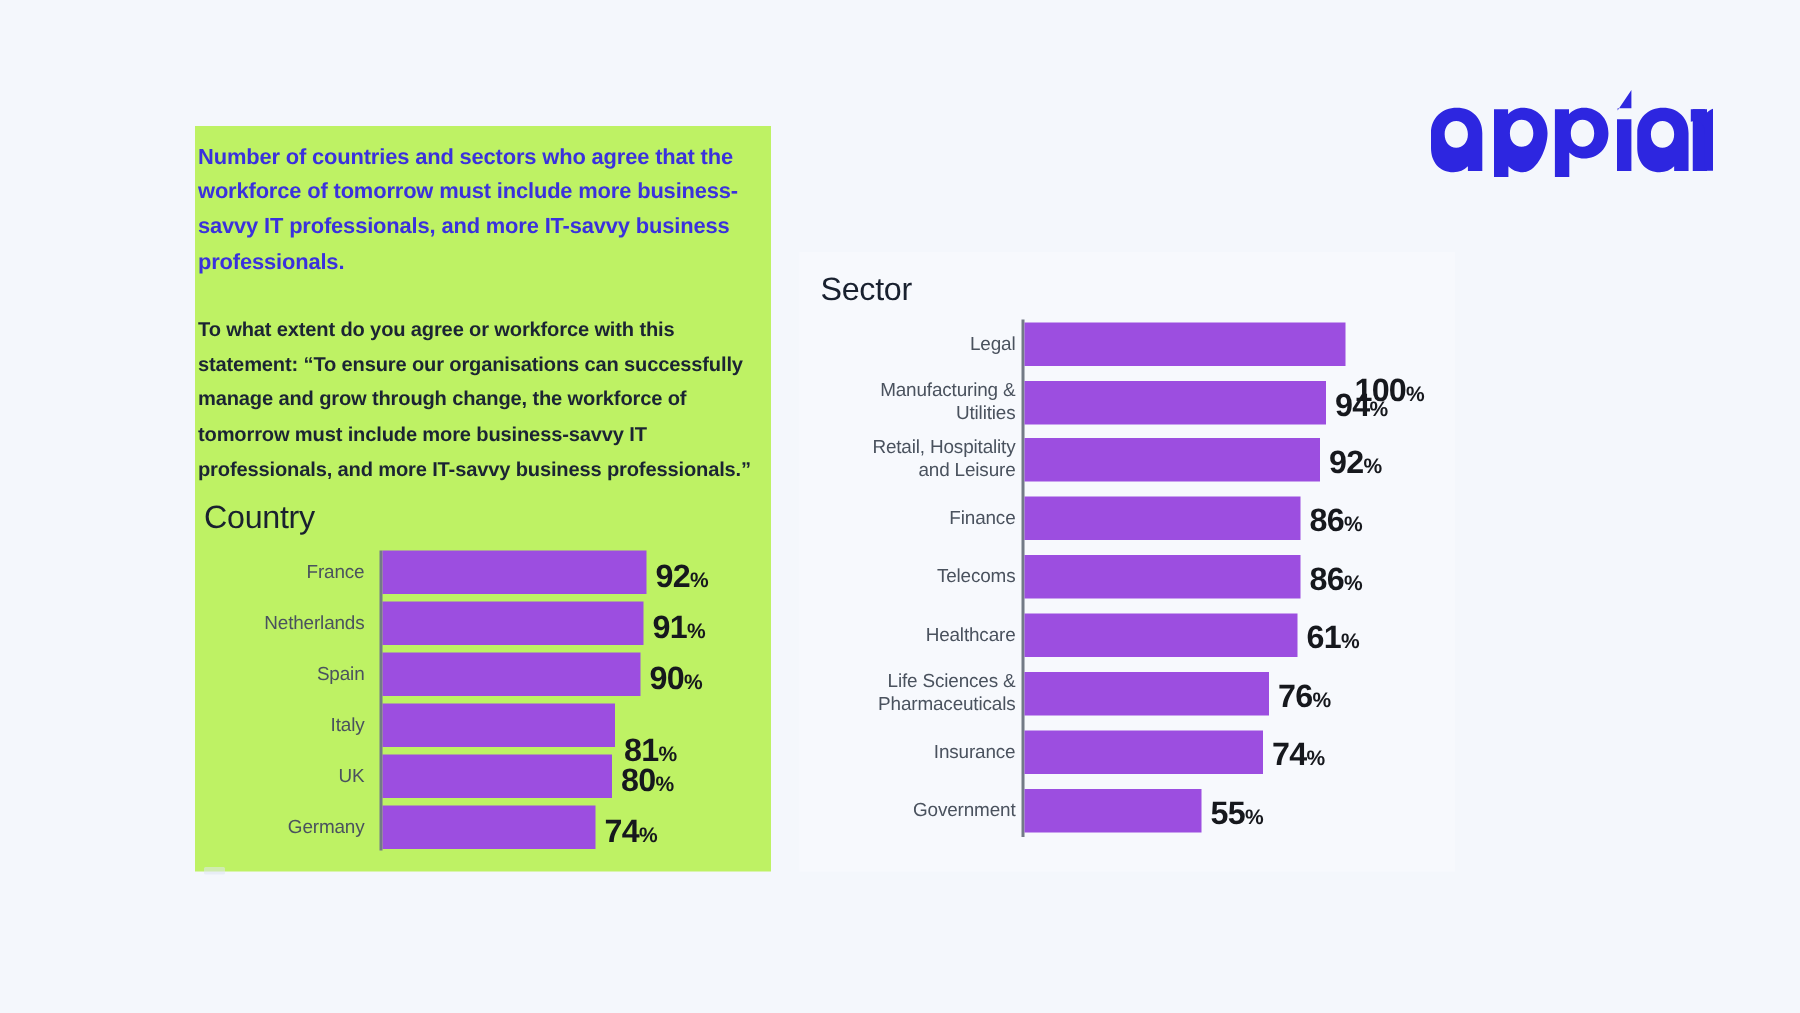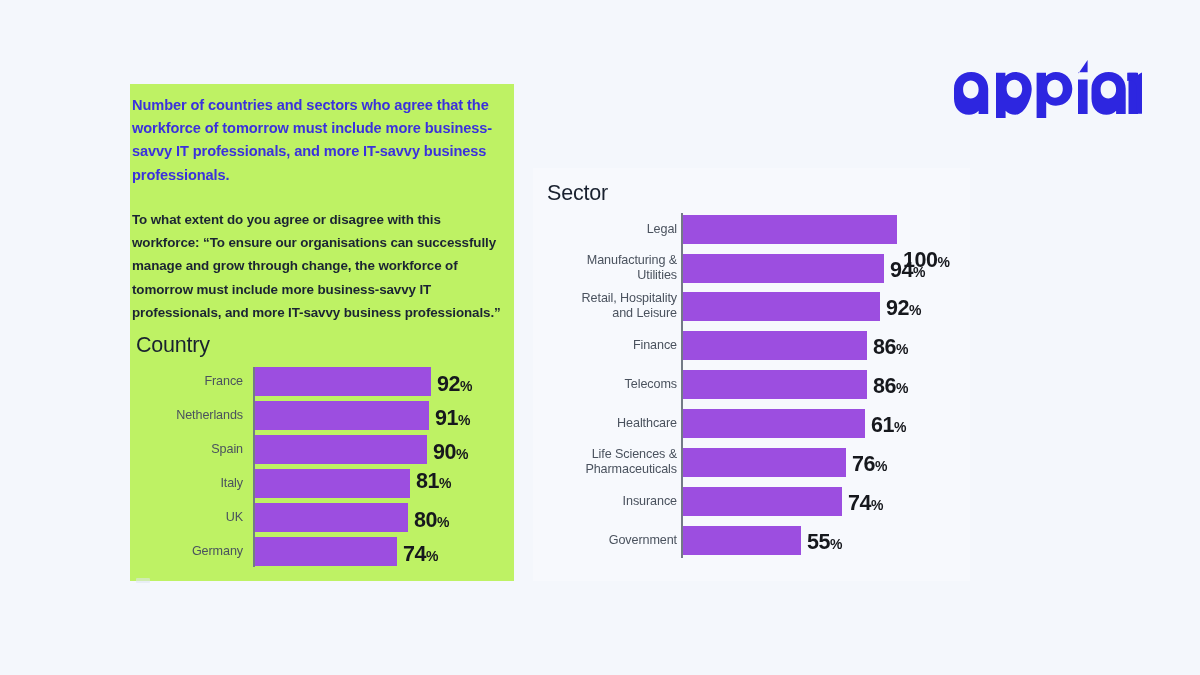--- a/index.html
+++ b/index.html
@@ -170,21 +170,21 @@
     <g fill="#2d26e0">
       <path d="M176.2 16.8h9.4v3.9c2.1-3 5.4-4.8 9.6-4.8v41.9h-9.6V33c0-5.4-2.5-8.4-6.6-8.4-1 0-2 .2-2.8.5z" transform="translate(-1,0)"></path>
     </g>
   </svg>
 </div>
 
 <div class="card-left">
 
   <div class="headline">Number of countries and sectors who agree that the workforce of tomorrow must include more business-savvy IT professionals, and more IT-savvy business professionals.</div>
 
-  <div class="subtext">To what extent do you agree or disagree with this workforce: “To ensure our organisations can successfully manage and grow through change, the workforce of tomorrow must include more business-savvy IT professionals, and more IT-savvy business professionals.”</div>
+  <div class="subtext">To what extent do you agree or workforce with this statement: “To ensure our organisations can successfully manage and grow through change, the workforce of tomorrow must include more business-savvy IT professionals, and more IT-savvy business professionals.”</div>
 
   <div class="chart-title country">Country</div>
 
   <div class="plot country">
     <div class="axis"></div>
 
     <div class="row" style="top:0px;height:29px;">
       <div class="cat-label" style="top:7px;">France</div>
       <div class="bar" style="width:176px;top:0px;"></div>
       <div class="val" style="left:307px;top:7px;">
@@ -204,21 +204,21 @@
       <div class="cat-label" style="top:7px;">Spain</div>
       <div class="bar" style="width:172px;top:0px;"></div>
       <div class="val" style="left:303px;top:7px;">
         <span class="num">90</span><span class="pct">%</span>
       </div>
     </div>
 
     <div class="row" style="top:102px;height:29px;">
       <div class="cat-label" style="top:7px;">Italy</div>
       <div class="bar" style="width:155px;top:0px;"></div>
-      <div class="val" style="left:286px;top:2px;">
+      <div class="val" style="left:286px;top:21px;">
         <span class="num">81</span><span class="pct">%</span>
       </div>
     </div>
 
     <div class="row" style="top:136px;height:29px;">
       <div class="cat-label" style="top:7px;">UK</div>
       <div class="bar" style="width:153px;top:0px;"></div>
       <div class="val" style="left:284px;top:7px;">
         <span class="num">80</span><span class="pct">%</span>
       </div>

